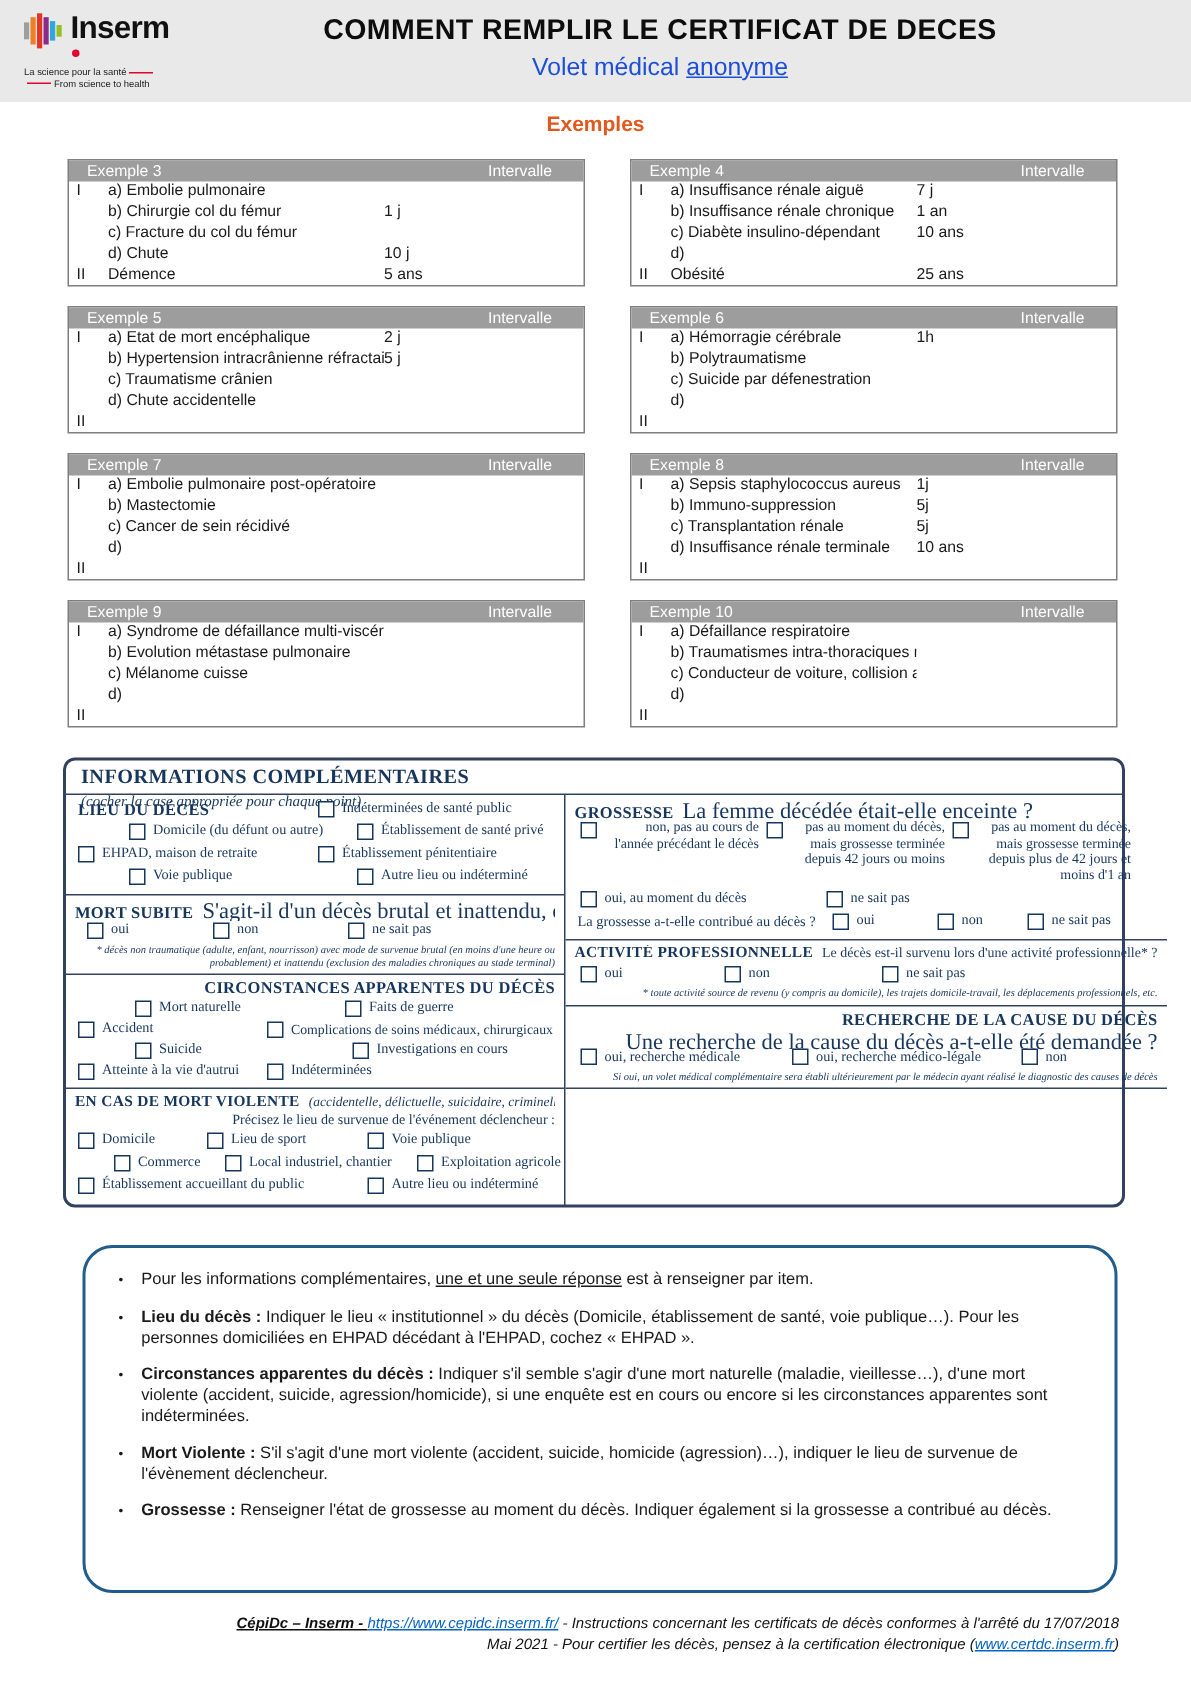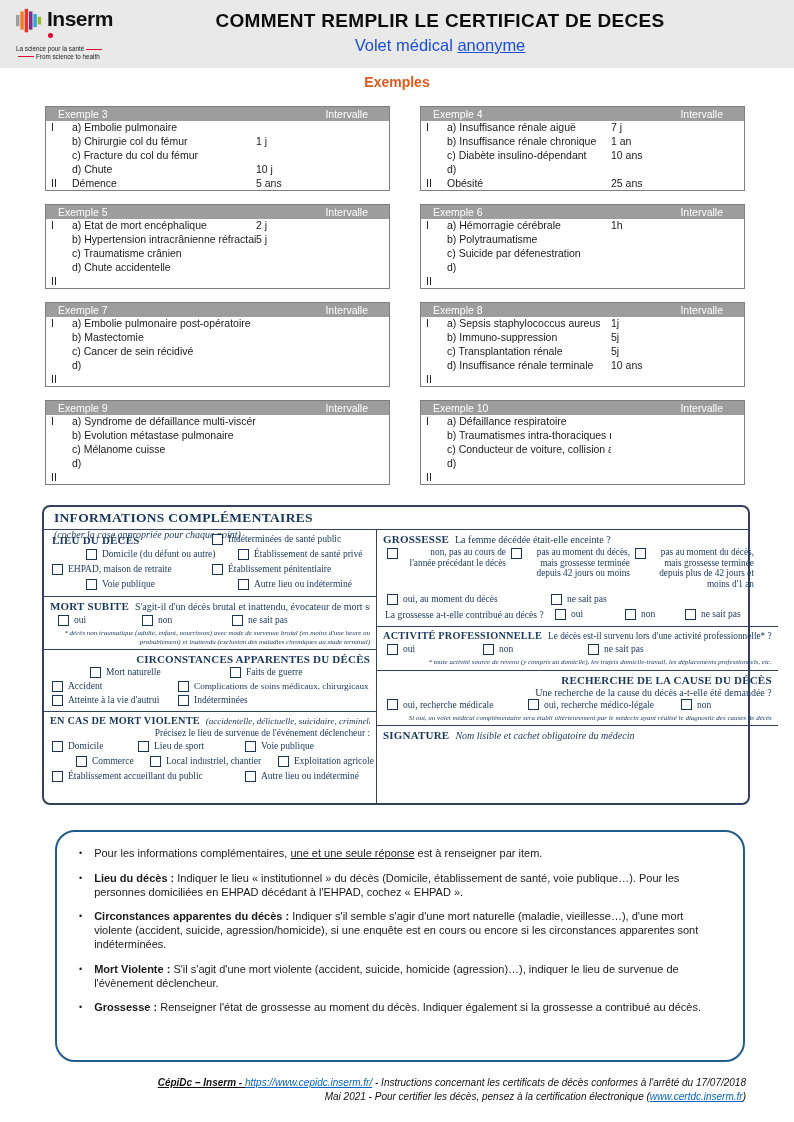--- a/index.html
+++ b/index.html
@@ -40,21 +40,21 @@
             font-family:"Liberation Serif",serif;color:#17365d;}
   .form-title{height:22px;line-height:21px;padding:0 10px;border-bottom:1.5px solid #32415e;
               font-size:13.5px;font-weight:bold;letter-spacing:0.3px;white-space:nowrap;}
   .form-title .note{font-weight:normal;font-style:italic;font-size:10px;letter-spacing:0;}
   .fcols{display:flex;height:274px;text-align:right;}
   .fcol-l{width:333px;flex:none;border-right:1.5px solid #32415e;box-sizing:border-box;display:flex;flex-direction:column;}
   .fcol-r{flex:1;display:flex;flex-direction:column;}
   .fsec{padding:3px 6px;box-sizing:border-box;}
   .fsec + .fsec{border-top:1.5px solid #32415e;}
   .fh{font-weight:bold;font-size:11px;letter-spacing:0.2px;}
-  .q{font-size:10px;}
+  .q{font-size:15px;}
   .fline{position:relative;height:15px;font-size:9.5px;white-space:nowrap;}
   .fline14{height:14px;}
   .opt{position:absolute;top:0;display:inline-flex;align-items:flex-start;gap:5px;cursor:default;}
   .cb{width:11px;height:11px;border:1px solid #17365d;background:#fff;flex:none;box-sizing:border-box;margin-top:0.5px;}
   .cbl{font-size:9.5px;line-height:12px;}
   .optw{white-space:normal;}
   .optw .cbl{width:103px;font-size:9.3px;line-height:10.5px;}
   .fnote{font-style:italic;font-size:7px;line-height:8.6px;color:#17365d;}
   .headline{display:flex;align-items:baseline;gap:6px;white-space:nowrap;overflow:hidden;}
   .gr-block{position:relative;height:46px;}
@@ -447,20 +447,30 @@
             <span class="opt" style="left:2px">
                 <span class="cb"></span>
                 <span class="cbl">Accident</span>
               </span>
             <span class="opt" style="left:128px">
                 <span class="cb"></span>
                 <span class="cbl" style="font-size:9.2px">Complications de soins médicaux, chirurgicaux</span>
               </span>
           </div>
           <div class="fline fline14">
+            <span class="opt" style="left:40px">
+                <span class="cb"></span>
+                <span class="cbl">Suicide</span>
+              </span>
+            <span class="opt" style="left:185px">
+                <span class="cb"></span>
+                <span class="cbl">Investigations en cours</span>
+              </span>
+          </div>
+          <div class="fline fline14">
             <span class="opt" style="left:2px">
                 <span class="cb"></span>
                 <span class="cbl">Atteinte à la vie d'autrui</span>
               </span>
             <span class="opt" style="left:128px">
                 <span class="cb"></span>
                 <span class="cbl">Indéterminées</span>
               </span>
           </div>
         </div>
@@ -596,24 +606,20 @@
               </span>
             <span class="opt" style="left:298px">
                 <span class="cb"></span>
                 <span class="cbl">non</span>
               </span>
           </div>
           <div class="fnote">Si oui, un volet médical complémentaire sera établi ultérieurement par le médecin ayant réalisé le diagnostic des causes de décès</div>
         </div>
 
         <div class="fsec sig-rest">
-          <div class="headline" style="height:14px">
-            <span class="fh">SIGNATURE</span>
-            <span class="q" style="font-style:italic">Nom lisible et cachet obligatoire du médecin</span>
-          </div>
           <div style="height:56px"></div>
         </div>
       </div>
     </div>
   </div>
 
   <div class="notes" id="notes-list">
       <div class="note">
         <span class="bullet">•</span>
         <span class="note-text">Pour les informations complémentaires, <span class="ul">une et une seule réponse</span> est à renseigner par item.</span>

